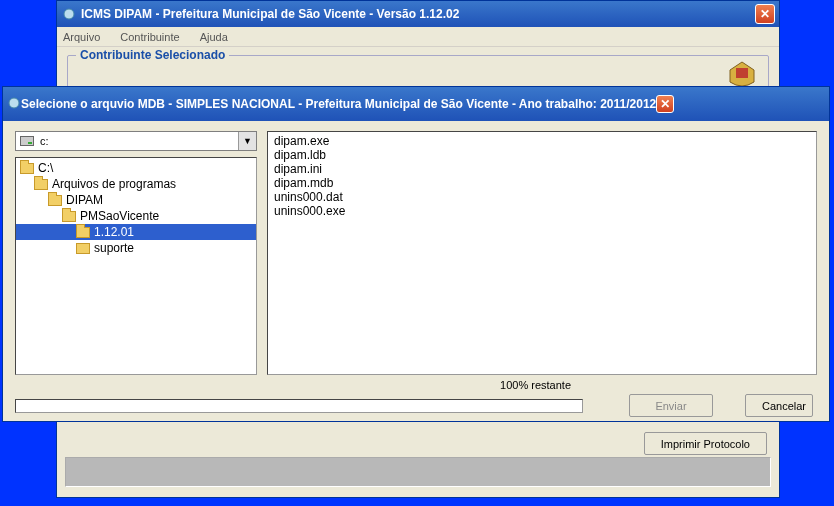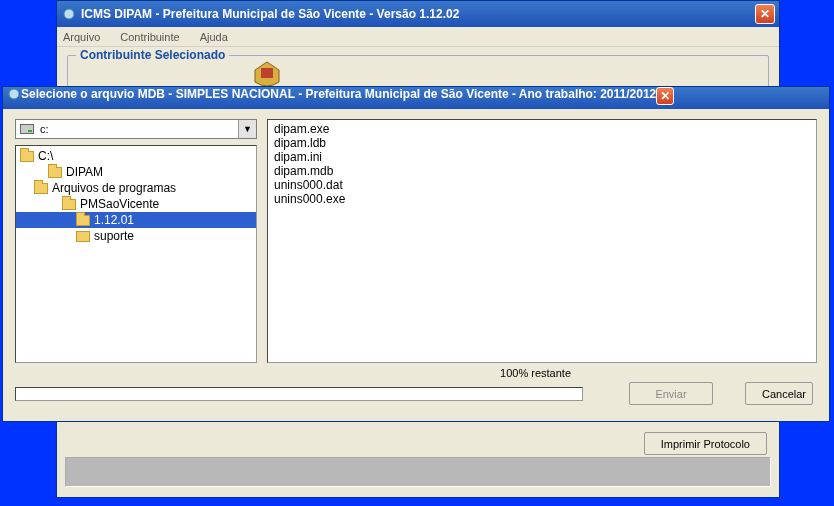--- a/index.html
+++ b/index.html
@@ -8,31 +8,31 @@
   
   .main-window { position: absolute; left: 56px; top: 0; width: 724px; height: 498px; background: #ece9d8; border: 1px solid #003399; }
   .titlebar { height: 26px; background: linear-gradient(to bottom,#3a77cb,#1f52b7); display: flex; align-items: center; color: #fff; font-size: 12px; font-weight: bold; padding: 0 4px; }
   .titlebar .icon { width: 16px; height: 16px; margin-right: 4px; display: flex; align-items: center; justify-content: center; }
   .titlebar .spacer { flex: 1; }
   .titlebar .close { width: 20px; height: 20px; background: linear-gradient(to bottom,#f08050,#d04020); border: 1px solid #fff; border-radius: 3px; display: flex; align-items: center; justify-content: center; color: #fff; font-weight: bold; cursor: pointer; }
   .menubar { height: 20px; background: #ece9d8; display: flex; align-items: center; padding: 0 6px; font-size: 11px; color: #555; gap: 20px; border-bottom: 1px solid #d4d0c8; }
   .menubar span { cursor: default; }
 
   .content-panel { padding: 8px 10px; }
-  .fieldset { border: 1px solid #a8a8c8; border-radius: 2px; padding: 4px 8px 8px; display: flex; align-items: flex-start; gap: 20px; }
+  .fieldset { border: 1px solid #a8a8c8; border-radius: 2px; padding: 4px 8px 8px; display: flex; align-items: flex-start; gap: 20px; justify-content: space-between; }
   .fieldset .legend { color: #1a4fa8; font-weight: bold; font-size: 12px; margin-top: -12px; background: #ece9d8; padding: 0 4px; display: inline-block; }
   .crest { width: 36px; height: 30px; display: flex; align-items: center; justify-content: center; }
 
   .bottom-bar { position: absolute; left: 8px; right: 8px; bottom: 10px; }
   .sunken-strip { height: 30px; background: #b8b8b8; border: 1px inset #fff; }
   .print-btn { position: absolute; right: 12px; bottom: 42px; }
 
   
   .dialog { position: absolute; left: 2px; top: 86px; width: 828px; height: 336px; background: #ece9d8; border: 1px solid #003399; }
-  .dlg-title { height: 22px; background: linear-gradient(to bottom,#3a77cb,#1f52b7); display: flex; color: #fff; font-size: 12px; font-weight: bold; padding: 0 4px; }
+  .dlg-title { height: 34px; background: linear-gradient(to bottom,#3a77cb,#1f52b7); display: flex; align-items: center; color: #fff; font-size: 12px; font-weight: bold; padding: 0 4px; }
   .dlg-title .close { width: 18px; height: 18px; background: linear-gradient(to bottom,#f08050,#d04020); border: 1px solid #fff; border-radius: 3px; color:#fff; display:flex;align-items:center;justify-content:center; cursor:pointer; font-size:12px;}
 
   .dlg-body { position: relative; height: calc(100% - 22px); }
 
   .drive-combo { position: absolute; left: 12px; top: 10px; width: 242px; height: 20px; border: 1px solid #7f7f7f; background: #fff; display: flex; align-items: center; font-size: 11px; padding-left: 4px; cursor: pointer;}
   .drive-combo .dd { position: absolute; right: 0; top: 0; width: 18px; height: 100%; background: #e3e3e3; border-left: 1px solid #999; display:flex; align-items:center; justify-content:center; font-size:9px; }
   .drive-icon { width: 14px; height: 10px; background: #ccc; border: 1px solid #666; margin-right: 6px; position: relative; }
   .drive-icon::after { content:''; position:absolute; width:4px; height:2px; background:#3a3; right:1px; bottom:1px; }
 
   .dir-list { position: absolute; left: 12px; top: 36px; width: 242px; height: 218px; background: #fff; border: 1px inset #999; font-size: 12px; padding: 2px 0; overflow:hidden;}
@@ -119,27 +119,27 @@
       <span class="drive-icon"></span>
       <span>c:</span>
       <span class="dd">▼</span>
     </div>
 
     <div class="dir-list" id="dir-list">
         <div class="item indent-0">
           <span class="fld open"></span>
           <span>C:\</span>
         </div>
+        <div class="item indent-1">
+          <span class="fld open"></span>
+          <span>Arquivos de programas</span>
+        </div>
         <div class="item indent-2">
           <span class="fld open"></span>
           <span>DIPAM</span>
-        </div>
-        <div class="item indent-1">
-          <span class="fld open"></span>
-          <span>Arquivos de programas</span>
         </div>
         <div class="item indent-3">
           <span class="fld open"></span>
           <span>PMSaoVicente</span>
         </div>
         <div class="item indent-4 selected">
           <span class="fld open"></span>
           <span>1.12.01</span>
         </div>
         <div class="item indent-5">

